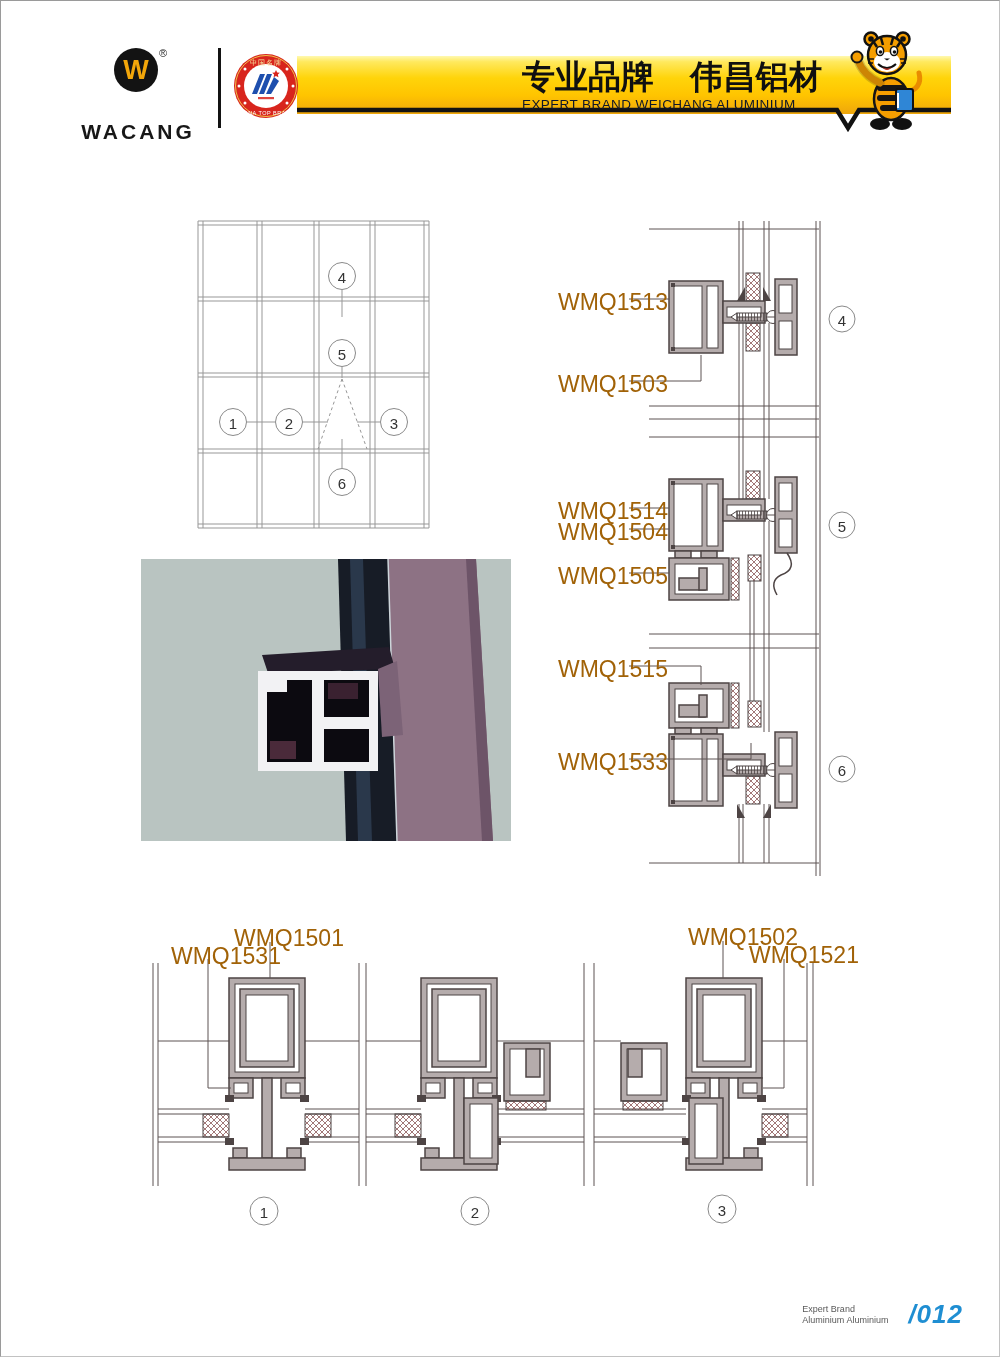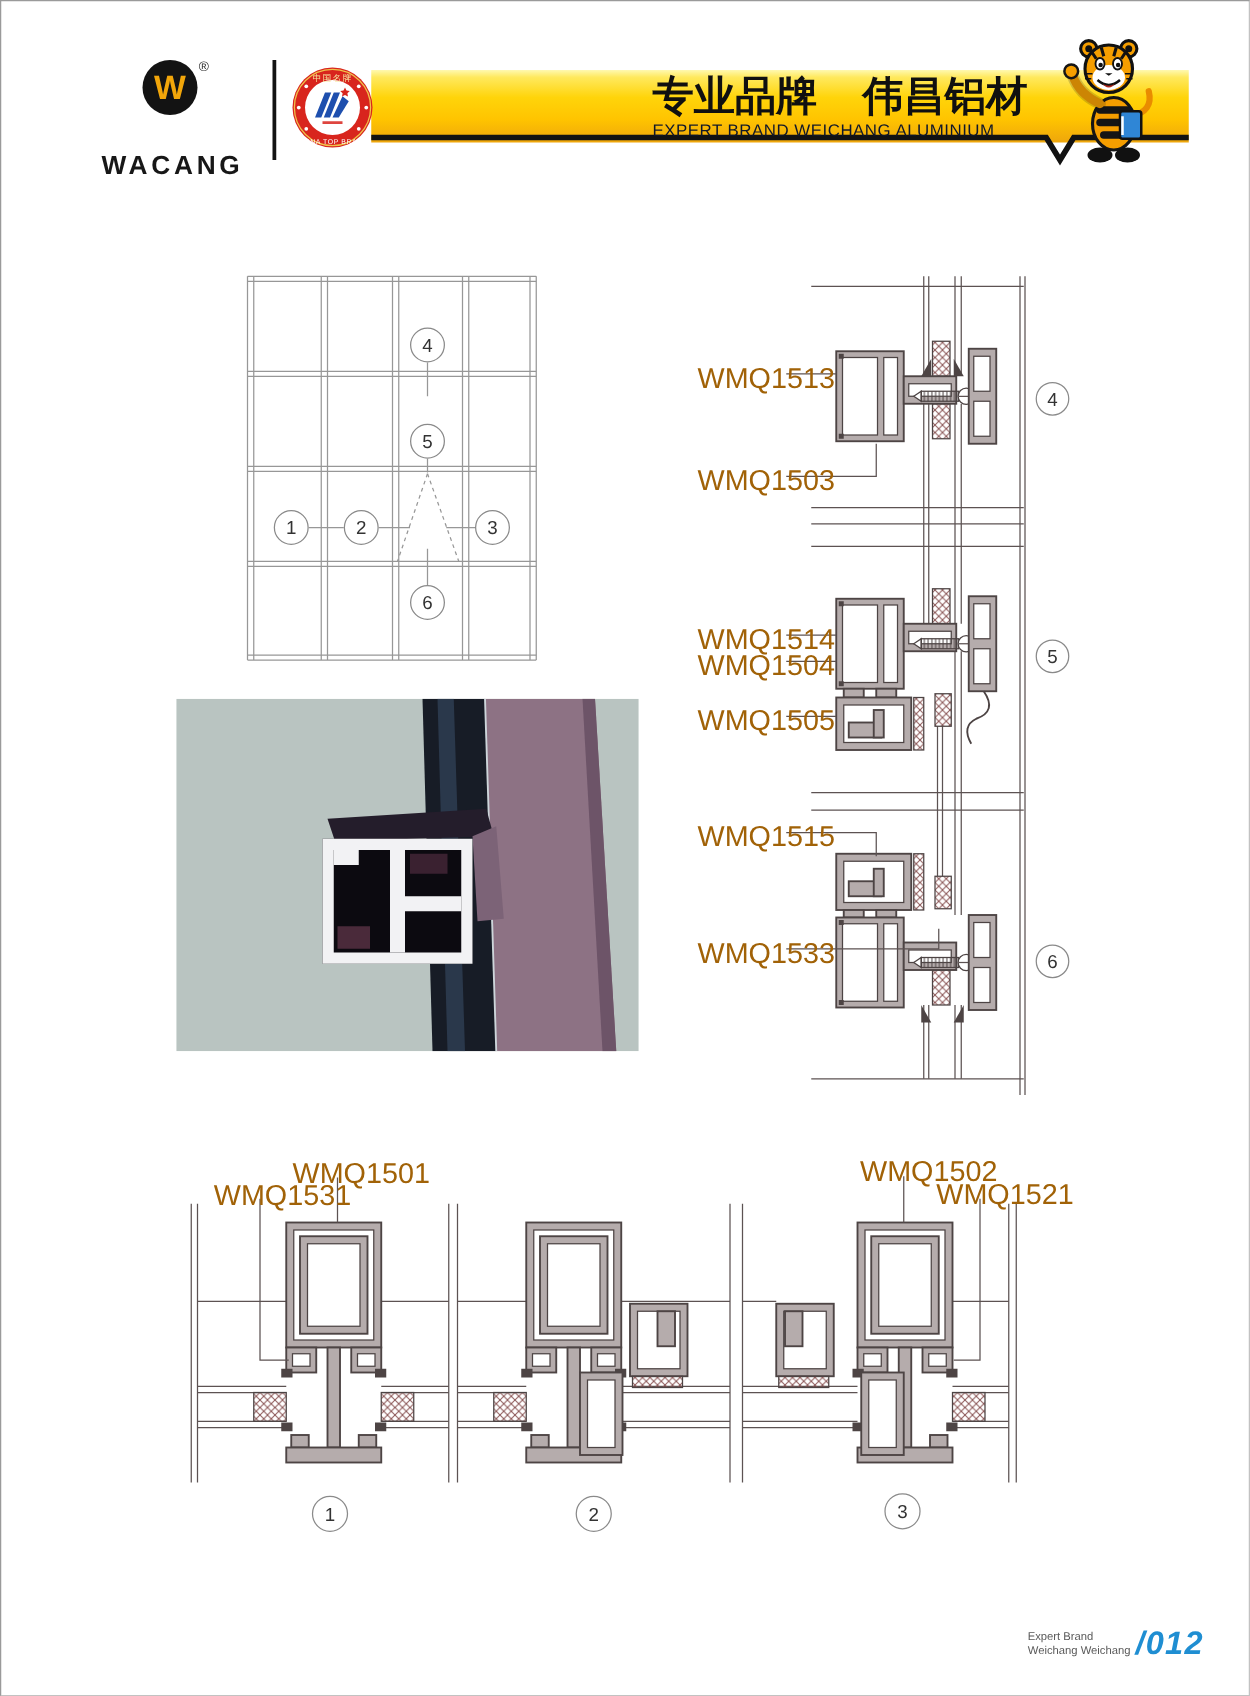--- a/index.html
+++ b/index.html
@@ -31,21 +31,21 @@
   .eln  { stroke:#979797; stroke-width:1; fill:none; }
   .prof { fill:#b5acac; stroke:#4d4444; stroke-width:1.5; }
   .cav  { fill:#ffffff; stroke:#4d4444; stroke-width:1; }
   .gask { fill:#4d4444; stroke:none; }
   .callout circle { fill:#fff; stroke:#8a8a8a; stroke-width:1; }
   .callout text { font:15px "Liberation Sans", sans-serif; fill:#333; text-anchor:middle; dominant-baseline:central; }
 
   
   .footer { right:36px; top:1298px; display:flex; align-items:center; }
   .footer-small { text-align:left; font-size:9px; color:#595959; line-height:10.5px; }
-  .footer-page { font-size:26px; font-weight:bold; font-style:italic; color:#1f8ed2; margin-left:4px; letter-spacing:1px; }
+  .footer-page { font-size:26px; font-weight:bold; font-style:italic; color:#1f8ed2; margin-left:20px; letter-spacing:1px; }
 </style>
 </head>
 <body>
 
 <div class="page">
 
   <div class="abs logo-block">
     <svg width="64" height="52" viewBox="0 0 64 52">
       <circle cx="30" cy="25" r="22" fill="#131313"></circle>
       <text x="30" y="34" text-anchor="middle" font-size="27" font-weight="bold" fill="#f2a60a" font-family="Liberation Sans, sans-serif">W</text>
@@ -445,18 +445,18 @@
   </svg>
 
   <div class="part-label" style="left:233px;top:924px">WMQ1501</div>
   <div class="part-label" style="left:170px;top:942px">WMQ1531</div>
   <div class="part-label" style="left:687px;top:923px">WMQ1502</div>
   <div class="part-label" style="left:748px;top:941px">WMQ1521</div>
 
   <div class="abs footer">
     <div class="footer-small">
       <div>Expert Brand</div>
-      <div>Weichang Weichang</div>
+      <div>Aluminium Aluminium</div>
     </div>
     <div class="footer-page">/012</div>
   </div>
 
 </div>
 
 </body></html>

